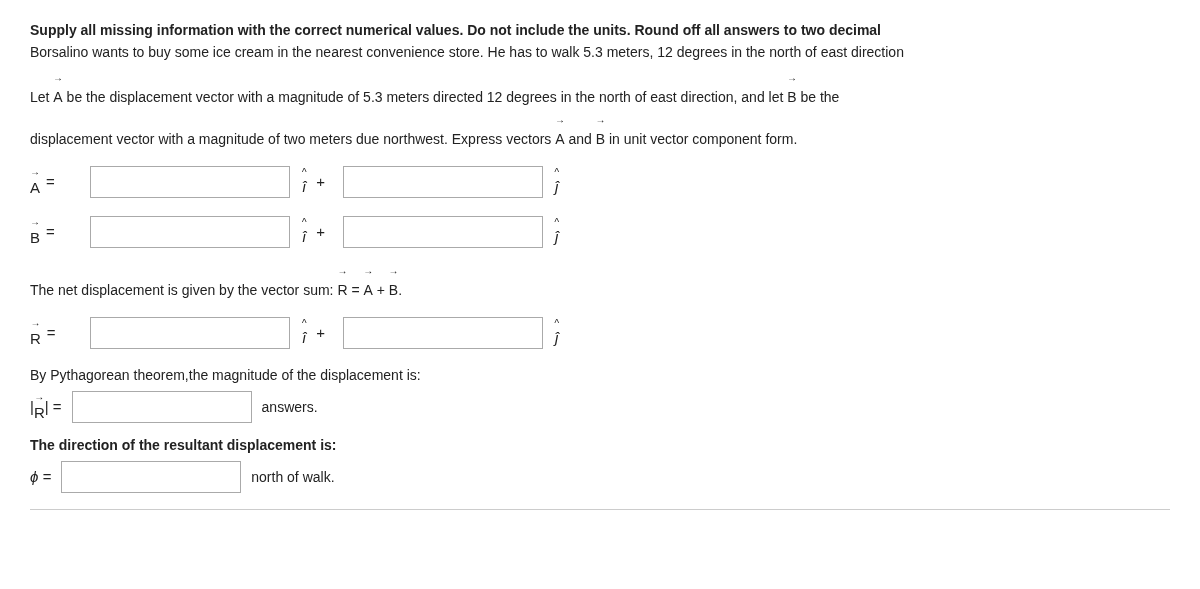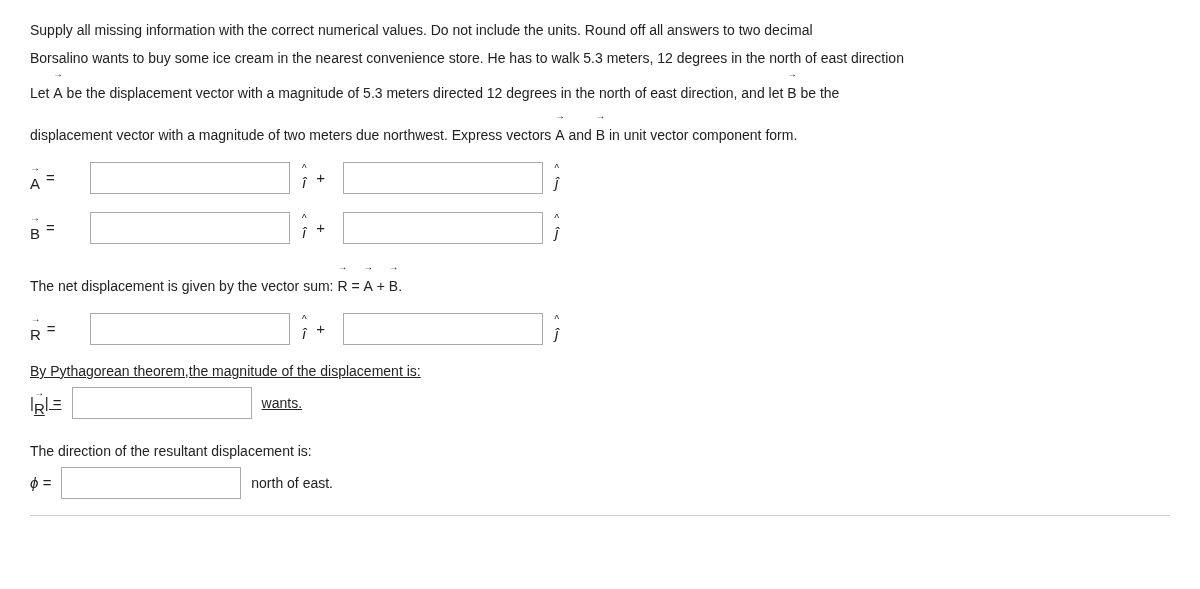--- a/index.html
+++ b/index.html
@@ -12,27 +12,27 @@
       background: #fff;
       font-family: Arial, sans-serif;
       font-size: 14px;
       color: #222;
       width: 1200px;
       min-height: 589px;
       padding: 20px 30px;
     }
 
     .instructions {
-      font-weight: normal;
-      margin-bottom: 6px;
+      font-weight: bold;
       line-height: 1.5;
     }
 
     .problem-text {
       line-height: 1.6;
+      margin-bottom: 10px;
     }
 
     .let-statement {
       line-height: 1.8;
       margin-bottom: 4px;
     }
 
     .vector-section {
       margin-top: 14px;
     }
@@ -77,22 +77,21 @@
 
     .net-disp-text {
       margin-top: 6px;
       margin-bottom: 14px;
       line-height: 1.8;
       font-size: 14px;
     }
 
     .magnitude-section {
       margin-top: 4px;
-      margin-bottom: 24px;
-      text-decoration: underline;
+      margin-bottom: 14px;
     }
 
     .magnitude-text {
       margin-bottom: 8px;
       font-size: 14px;
     }
 
     .magnitude-row {
       display: flex;
       align-items: center;
@@ -105,20 +104,21 @@
       align-items: center;
     }
 
     .direction-section {
       margin-top: 10px;
     }
 
     .direction-text {
       margin-bottom: 8px;
       font-size: 14px;
+      font-weight: bold;
     }
 
     .direction-row {
       display: flex;
       align-items: center;
       gap: 10px;
     }
 
     .phi-label {
       font-size: 15px;
@@ -242,28 +242,28 @@
     </div>
   </div>
 
   <div class="magnitude-section">
     <p class="magnitude-text">By Pythagorean theorem,the magnitude of the displacement is:</p>
     <div class="magnitude-row">
       <span class="magnitude-label">
         |<span class="with-arrow"><span class="arrow">→</span>R</span>| =
       </span>
       <input type="text" class="input-box" value="" style="width: 180px;">
-      <span>wants.</span>
+      <span>answers.</span>
     </div>
   </div>
 
   <div class="direction-section">
     <p class="direction-text">The direction of the resultant displacement is:</p>
     <div class="direction-row">
       <span class="phi-label">ϕ =</span>
       <input type="text" class="input-box" value="" style="width: 180px;">
-      <span>north of east.</span>
+      <span>north of walk.</span>
     </div>
   </div>
 
   <hr class="divider">
 
 </div>
 
 </body></html>

